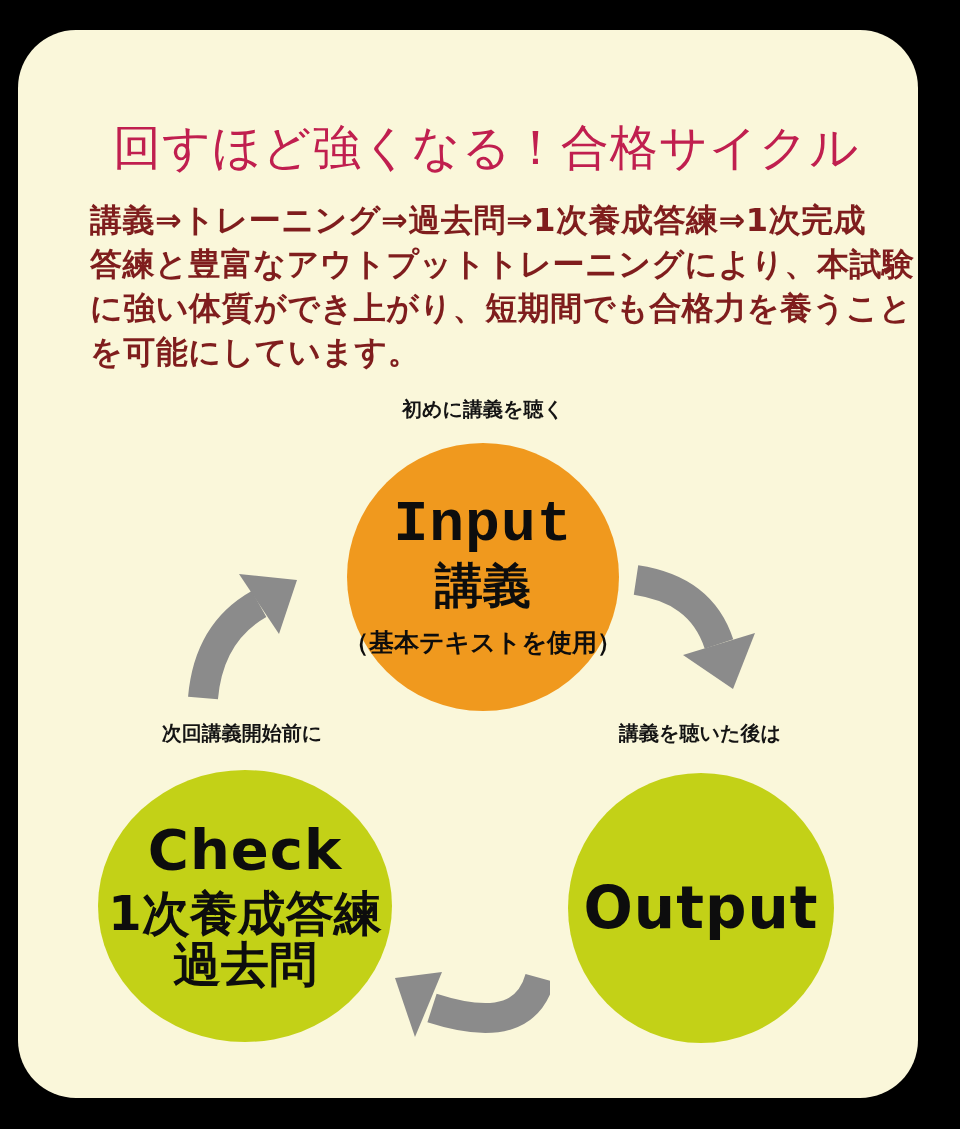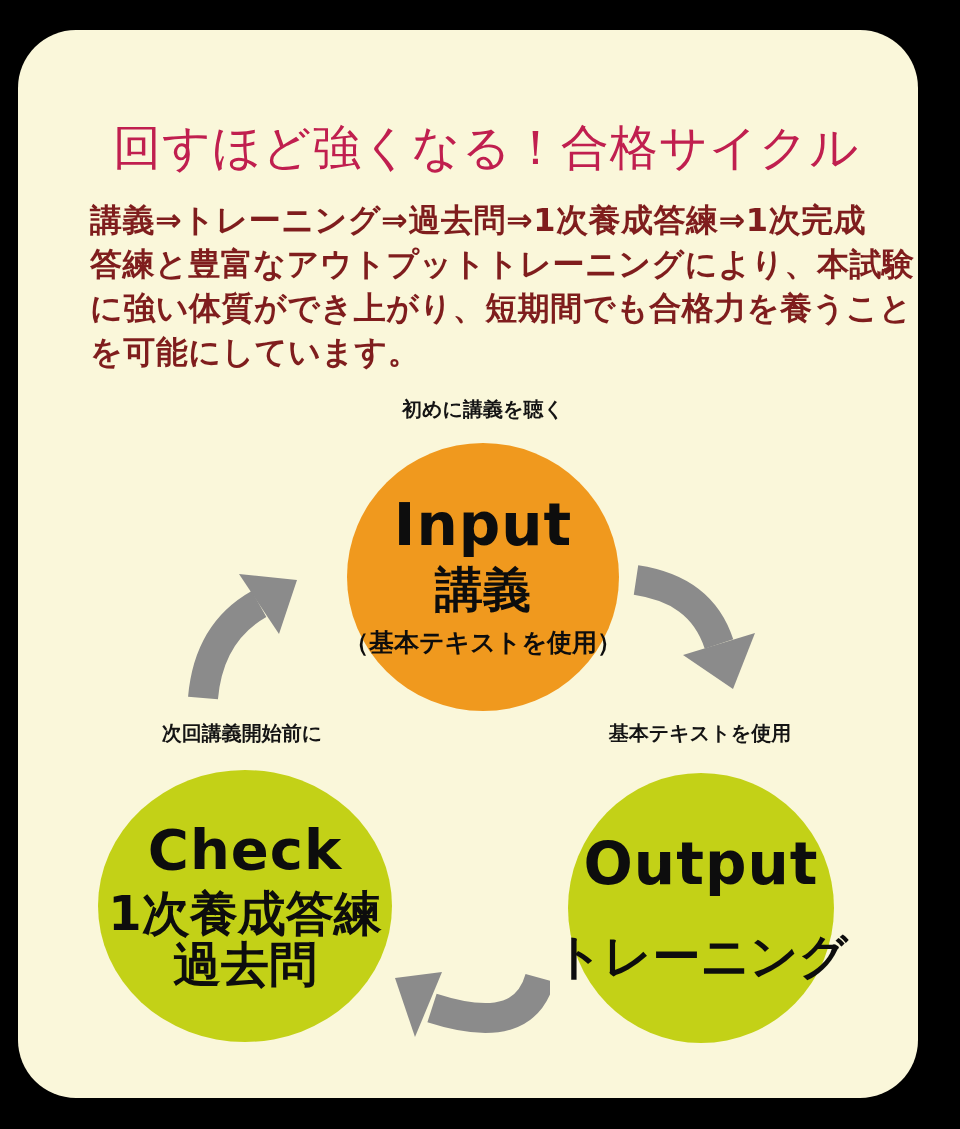--- a/index.html
+++ b/index.html
@@ -50,21 +50,21 @@
   .circle {
     position: absolute;
     border-radius: 50%;
     display: flex;
     flex-direction: column;
     align-items: center;
     justify-content: center;
     text-align: center;
     color: #0D0D0D;
   }
-  .circle.input  { left: 347px; top: 443px; width: 272px; height: 268px; background: #F0991E; }
+  .circle.input  { left: 347px; top: 443px; width: 272px; height: 268px; background: #F0991E; font-family: Liberation Mono, monospace; }
   .circle.output { left: 568px; top: 773px; width: 266px; height: 270px; background: #C3D117; gap: 28px; }
   .circle.check  { left: 98px;  top: 770px; width: 294px; height: 272px; background: #C3D117; }
   .en-label {
     font-size: 58px;
     font-weight: bold;
     letter-spacing: 1px;
     line-height: 1.05;
   }
   .jp-main {
     font-size: 48px;
@@ -96,32 +96,31 @@
     <div>講義⇒トレーニング⇒過去問⇒1次養成答練⇒1次完成</div>
     <div>答練と豊富なアウトプットトレーニングにより、本試験</div>
     <div>に強い体質ができ上がり、短期間でも合格力を養うこと</div>
     <div>を可能にしています。</div>
   </div>
 </div>
 
 <div>
 
   <div class="caption input">初めに講義を聴く</div>
-  <div class="caption output">基本テキストを使用</div>
+  <div class="caption output">講義を聴いた後は</div>
   <div class="caption check">次回講義開始前に</div>
 
   <div class="circle input">
     <div class="en-label">Input</div>
     <div class="jp-main">講義</div>
     <div class="jp-sub">（基本テキストを使用）</div>
   </div>
 
   <div class="circle output">
     <div class="en-label">Output</div>
-    <div class="jp-main">トレーニング</div>
   </div>
 
   <div class="circle check">
     <div class="en-label" style="font-size:56px">Check</div>
     <div class="jp-main">1次養成答練</div>
     <div class="jp-main jp-line2">過去問</div>
   </div>
 
   <svg class="arrow to-output" width="132" height="148" viewBox="0 0 132 148">
     <path d="M8,24 C48,30 78,48 91,88" stroke="#8B8B8B" stroke-width="30" fill="none"></path>

